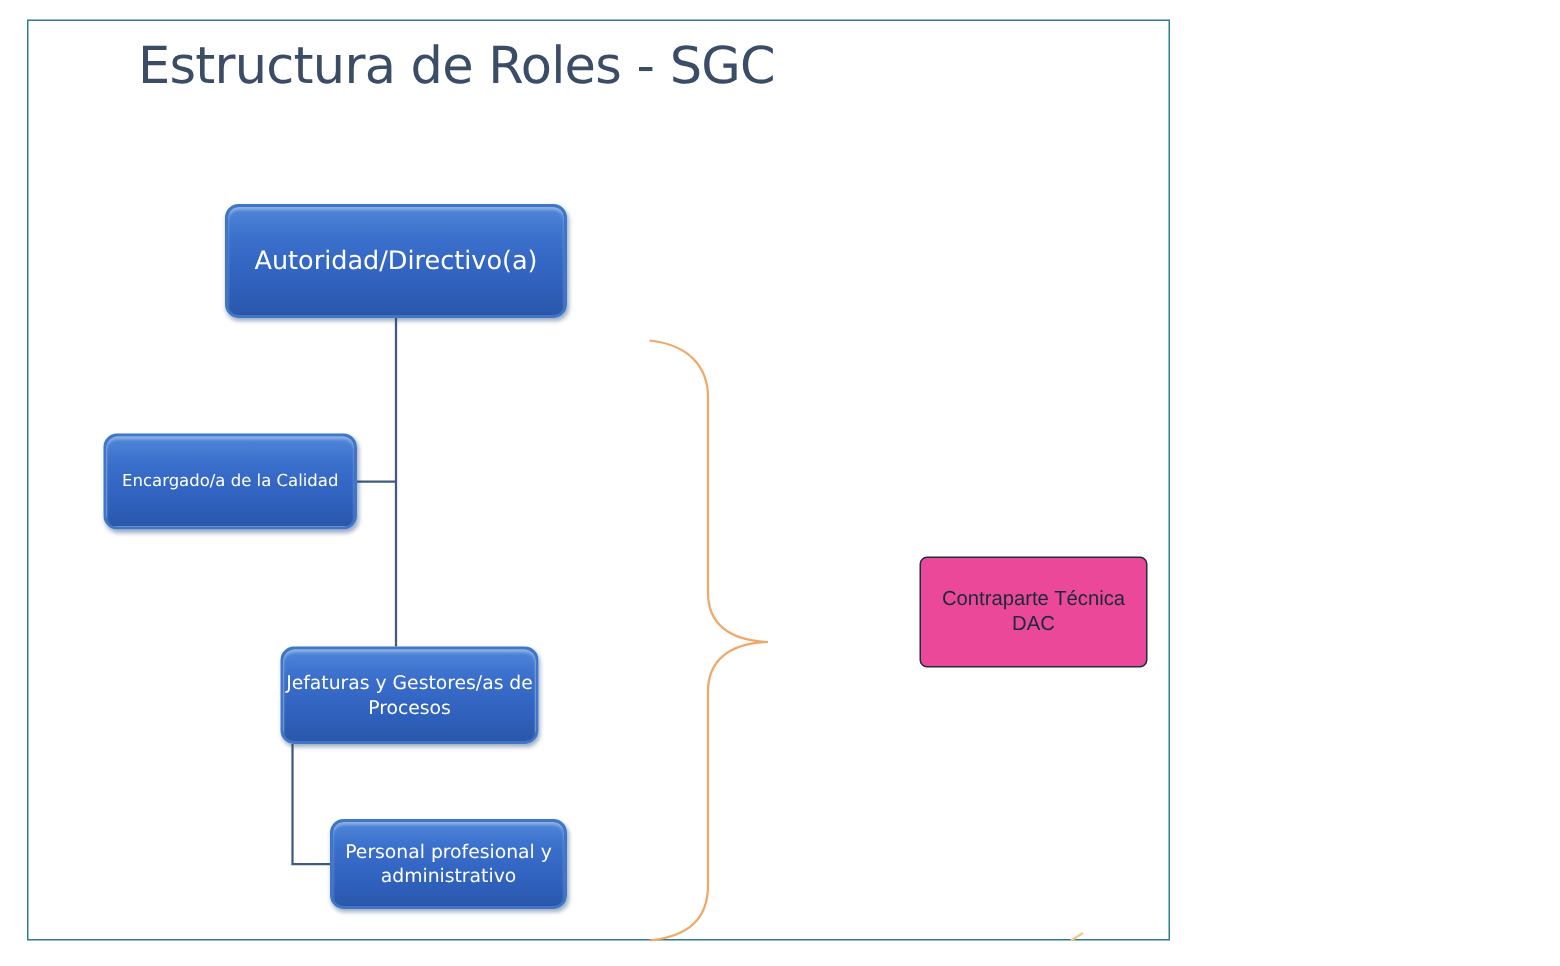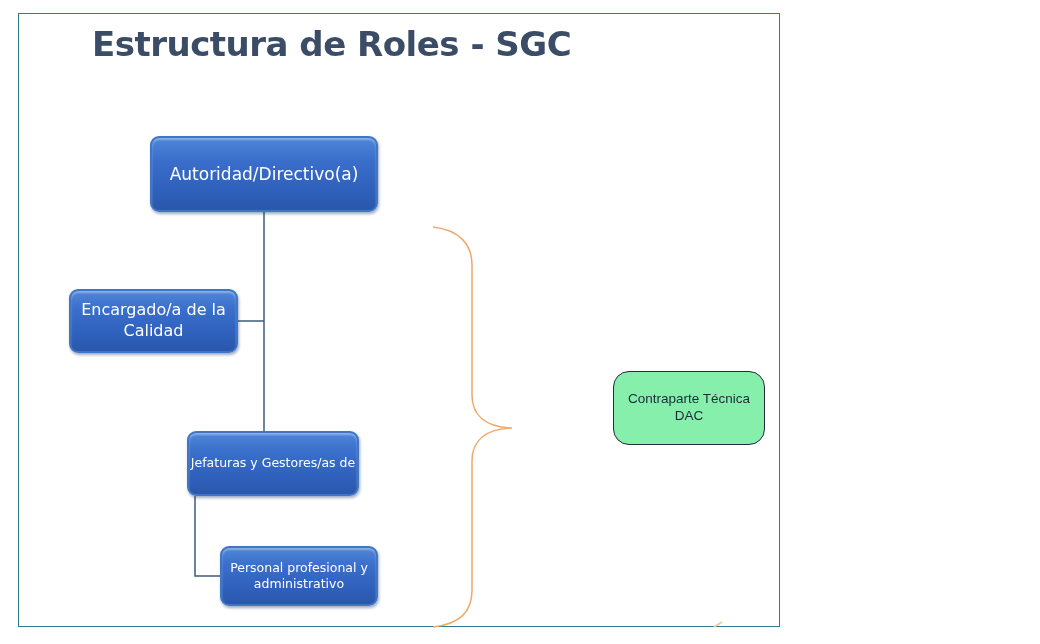--- a/index.html
+++ b/index.html
@@ -3,39 +3,39 @@
   <meta charset="utf-8">
   <style>
     html, body { margin: 0; padding: 0; background: #ffffff; }
     body { width: 1040px; height: 644px; position: relative; overflow: hidden; font-family: "Liberation Sans", sans-serif; }
     .slide {
       position: absolute; left: 18px; top: 13px; width: 762px; height: 614px;
       border: 1px solid #2e7d8a; background: #ffffff; box-sizing: border-box;
     }
     .title {
       position: absolute; left: 92px; top: 24px;
-      font-family: "DejaVu Sans", sans-serif; font-weight: bold; font-size: 34px;
+      font-family: "DejaVu Sans", sans-serif; font-weight: normal; font-size: 34px;
       color: #3b4d66; letter-spacing: -0.5px; white-space: nowrap;
     }
     .node {
       position: absolute; box-sizing: border-box;
       display: flex; align-items: center; justify-content: center; text-align: center;
       color: #ffffff; font-family: "DejaVu Sans", sans-serif;
       background: linear-gradient(to bottom, #4f86d8 0%, #3a6fcb 30%, #2f61bd 70%, #2a57ab 100%);
       border: 2px solid #3f77c6; border-radius: 9px;
       box-shadow: 1px 2px 3px rgba(40,70,120,0.45), inset 0 2px 2px rgba(255,255,255,0.35);
       line-height: 1.3;
     }
     .node-top { left: 150px; top: 136px; width: 228px; height: 76px; font-size: 17px; }
-    .node-quality { left: 69px; top: 289px; width: 169px; height: 64px; font-size: 16px; }
+    .node-quality { left: 69px; top: 289px; width: 169px; height: 64px; font-size: 11px; }
     .node-heads { left: 177px; top: 431px; width: 172px; height: 65px; font-size: 12.5px; margin-left: 10px; }
     .node-staff { left: 220px; top: 546px; width: 158px; height: 60px; font-size: 12.5px; }
     .node-dac {
       position: absolute; left: 613px; top: 371px; width: 152px; height: 74px; box-sizing: border-box;
-      background: #86efac; border: 1.5px solid #1f2d3d; border-radius: 16px;
+      background: #ec4899; border: 1.5px solid #1f2d3d; border-radius: 5px;
       display: flex; align-items: center; justify-content: center; text-align: center;
       color: #1a2a3a; font-family: "Liberation Sans", sans-serif; font-size: 13.5px; line-height: 1.25;
     }
     .connectors { position: absolute; left: 0; top: 0; width: 1040px; height: 644px; pointer-events: none; }
     .node span { display: block; }
   </style>
 </head>
 <body>
 
 <div class="slide"></div>
@@ -59,20 +59,21 @@
   <span>Autoridad/Directivo(a)</span>
 </div>
 
 <div class="node node-quality">
   <span>Encargado/a de la Calidad</span>
 </div>
 
 <div class="node node-heads">
   <div>
     <span>Jefaturas y Gestores/as de</span>
+    <span>Procesos</span>
   </div>
 </div>
 
 <div class="node node-staff">
   <div>
     <span>Personal profesional y</span>
     <span>administrativo</span>
   </div>
 </div>
 

